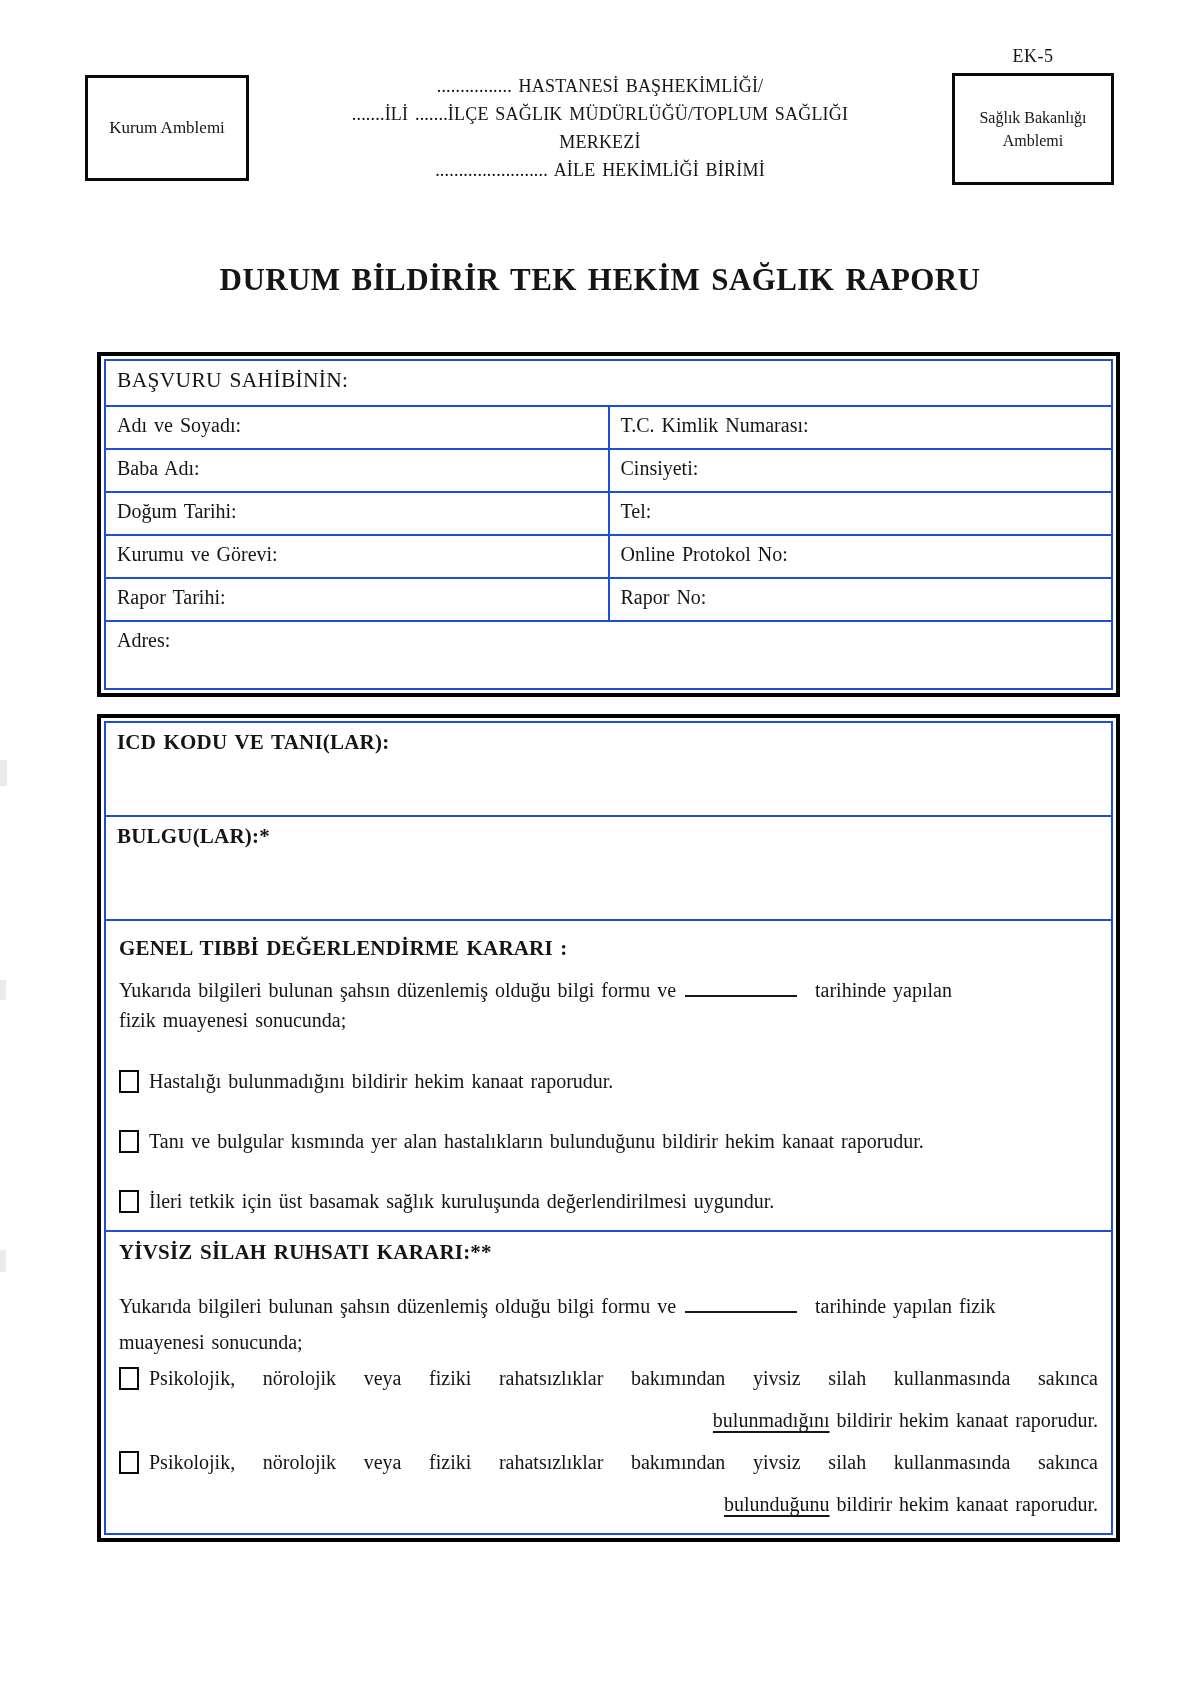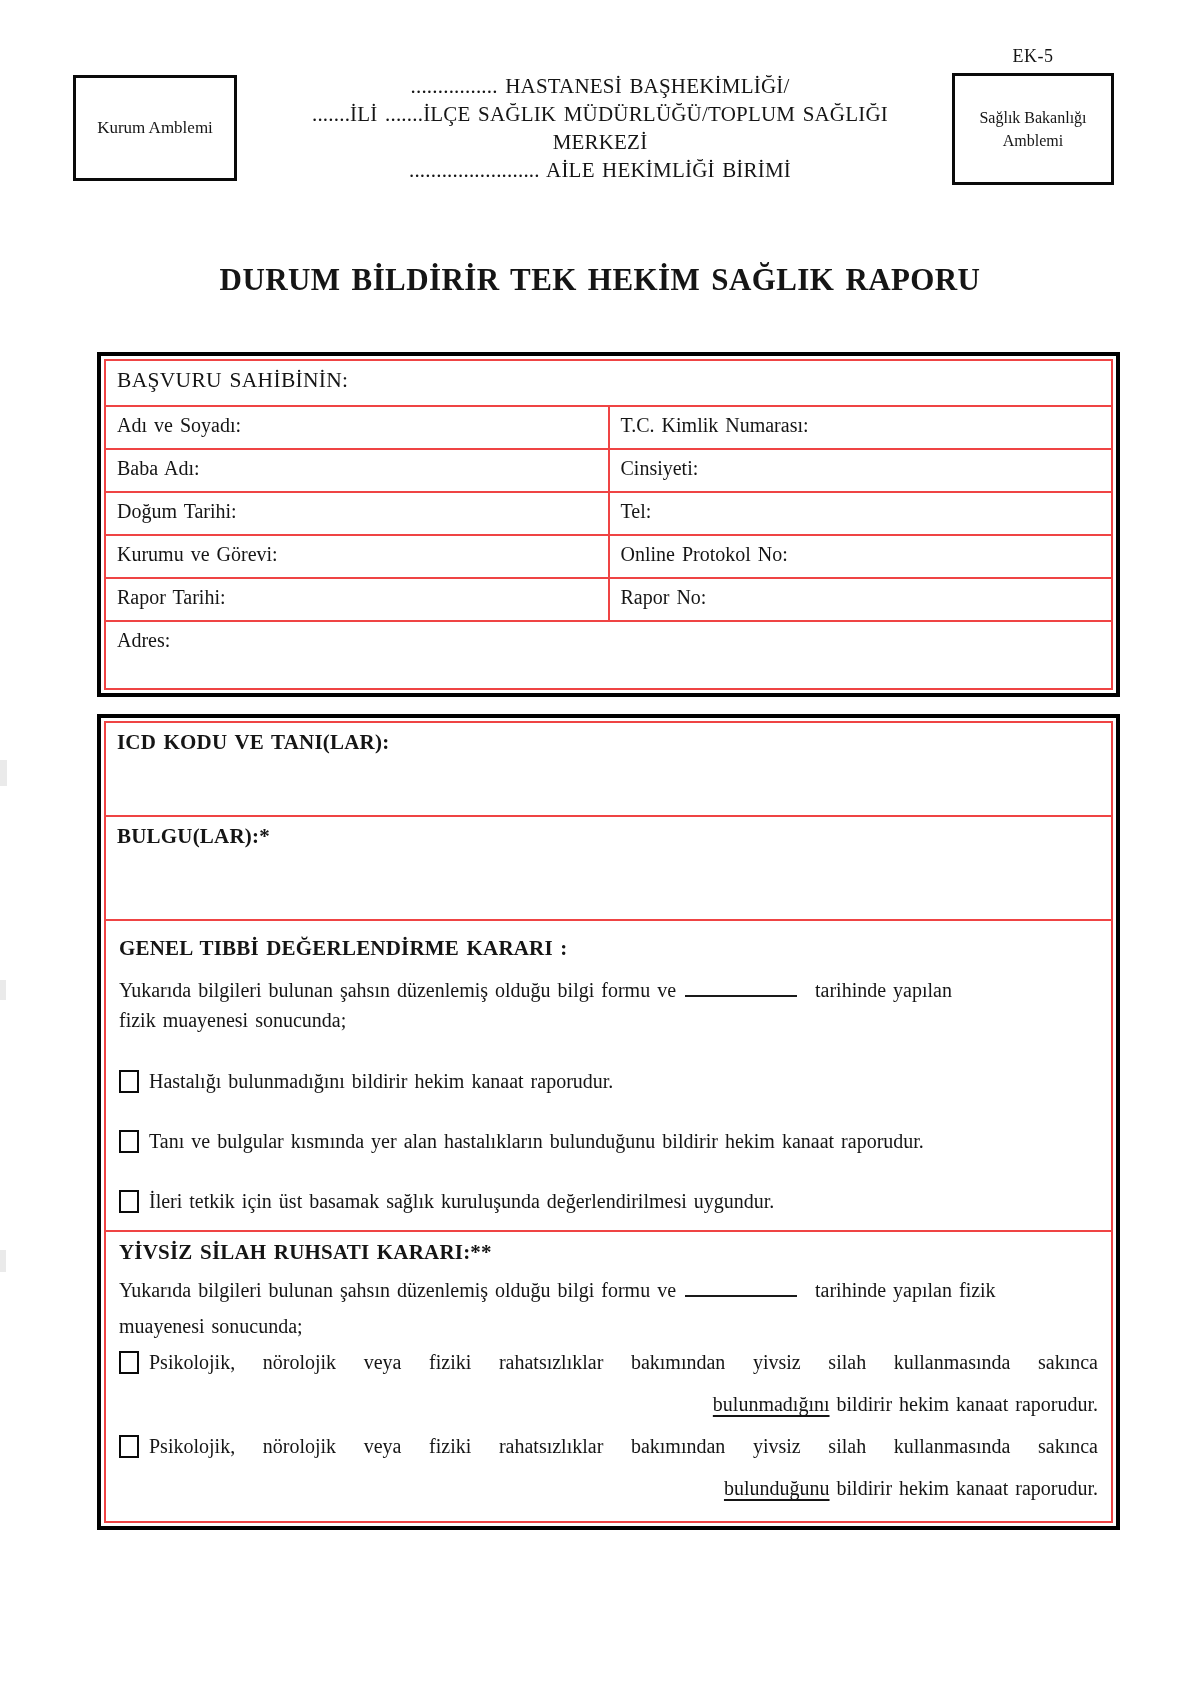--- a/index.html
+++ b/index.html
@@ -15,47 +15,47 @@
 
   
   .emblem-box {
     position: absolute;
     border: 3px solid #0a0a0a;
     display: flex; align-items: center; justify-content: center;
     text-align: center;
     font-size: 17px;
     background: #fff;
   }
-  .emblem-box.left  { left: 73px;  top: 75px; width: 164px; height: 106px; }
+  .emblem-box.left  { left: 85px;  top: 75px; width: 164px; height: 106px; }
   .emblem-box.right { left: 952px; top: 73px; width: 162px; height: 112px; font-size: 16px; line-height: 1.45; }
   .ek-label {
     position: absolute; left: 952px; top: 46px; width: 162px;
     text-align: center; font-size: 18px; letter-spacing: 0.5px;
   }
   .head-lines {
     position: absolute; left: 120px; right: 120px; top: 72px;
-    text-align: center; font-size: 21px; line-height: 28px;
+    text-align: center; font-size: 18px; line-height: 28px;
     letter-spacing: 0.2px; word-spacing: 2px; white-space: nowrap;
   }
   .page-title {
     position: absolute; left: 0; right: 0; top: 262px;
     text-align: center; font-size: 31px; font-weight: bold;
     letter-spacing: 0.4px; word-spacing: 3px;
   }
 
   
   .tbl-wrap {
     position: absolute; left: 97px; width: 1023px;
     border: 4px solid #000; padding: 3px; background: #fff;
   }
   .tbl-wrap.t1 { top: 352px; }
   .tbl-wrap.t2 { top: 714px; }
   table { width: 100%; border-collapse: collapse; table-layout: fixed; }
   td {
-    border: 2px solid #ef4444;
+    border: 2px solid #1d4ed8;
     vertical-align: top;
     padding: 7px 11px;
     font-size: 20px;
     word-spacing: 2px;
   }
   .t1 td.lcol { width: 49.7%; }
   .t1 tr.hdr  td { height: 46px; font-size: 21.5px; letter-spacing: 0.3px; }
   .t1 tr.frow td { height: 43px; }
   .t1 tr.arow td { height: 68px; }
 
@@ -80,21 +80,21 @@
   .cb {
     display: inline-block;
     width: 20px; height: 23px;
     border: 2px solid #0a0a0a;
     margin-right: 10px;
     vertical-align: -5px;
     background: #fff;
   }
 
   
-  .yivsiz-cell .sec-h { margin-bottom: 4px; }
+  .yivsiz-cell .sec-h { margin-bottom: 20px; }
   .yv-body { line-height: 42px; }
   .yv-body .intro-l1 { line-height: 42px; }
   .jline { text-align: justify; text-align-last: justify; }
   .jrest { text-align: right; }
   .ul-word { text-decoration: underline; text-decoration-thickness: 2px; text-underline-offset: 4px; }
 
   
   .smudge { position: absolute; background: #d9d9d9; opacity: 0.55; }
   .s1 { left: 0; top: 760px;  width: 7px; height: 26px; }
   .s2 { left: 0; top: 980px;  width: 6px; height: 20px; }

